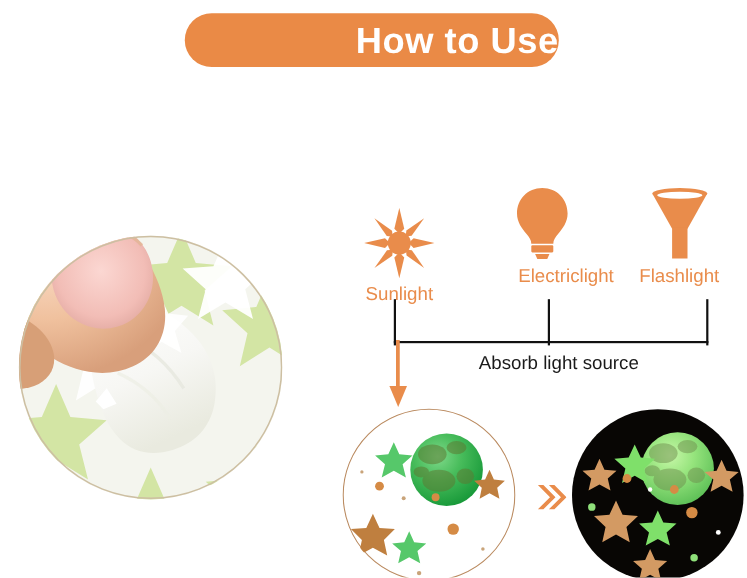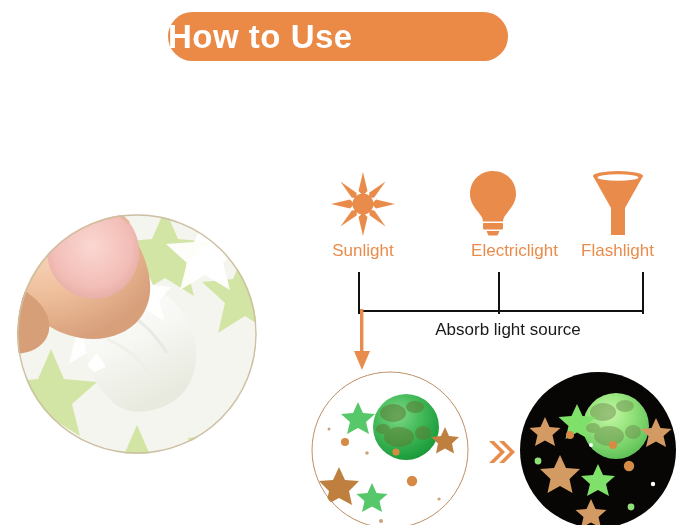--- a/index.html
+++ b/index.html
@@ -9,21 +9,21 @@
     font-family:"Liberation Sans", sans-serif;
     overflow:hidden;
     position:relative;
   }
   .page{position:absolute;inset:0;}
 
   
   .title-banner{
     position:absolute;left:168px;top:12px;width:340px;height:49px;
     background:#ea8a46;border-radius:26px;
-    display:flex;align-items:center;justify-content:flex-start;
+    display:flex;align-items:center;justify-content:flex-end;
   }
   .title-text{
     color:#ffffff;font-size:33px;font-weight:bold;letter-spacing:.5px;
     line-height:1;white-space:nowrap;
   }
 
   
   .photo-circle{
     position:absolute;left:17px;top:189px;width:240px;height:290px;
     border-radius:50%;
@@ -32,21 +32,21 @@
   }
   .photo-circle svg{display:block;width:100%;height:100%;}
 
   
   .sources{position:absolute;left:305px;top:170px;width:370px;height:110px;}
   .source{position:absolute;text-align:center;}
   .source .glyph{height:66px;display:flex;align-items:flex-end;justify-content:center;}
   .source .slabel{
     color:#e98c4b;font-size:17px;line-height:22px;white-space:nowrap;margin-top:4px;
   }
-  .src-sun{left:0px;top:0px;width:116px;}
+  .src-sun{left:0px;top:17px;width:116px;}
   .src-bulb{left:123px;top:0px;width:130px;text-align:right;}
   .src-flash{left:255px;top:0px;width:115px;}
 
   
   .bracket{position:absolute;left:352px;top:268px;width:300px;height:48px;}
   .bracket .vline{position:absolute;width:2px;background:#111;top:4px;height:42px;}
   .bracket .v1{left:6px;}
   .bracket .v2{left:146px;}
   .bracket .v3{left:290px;}
   .bracket .hline{position:absolute;left:6px;top:42px;width:286px;height:2px;background:#111;}

